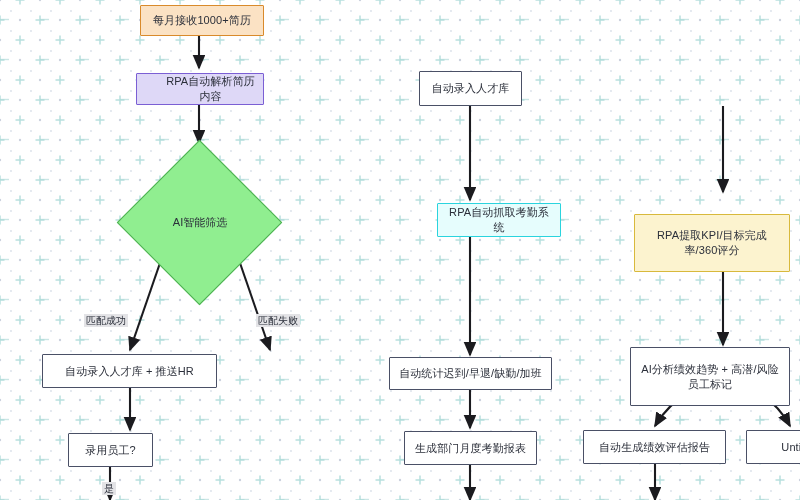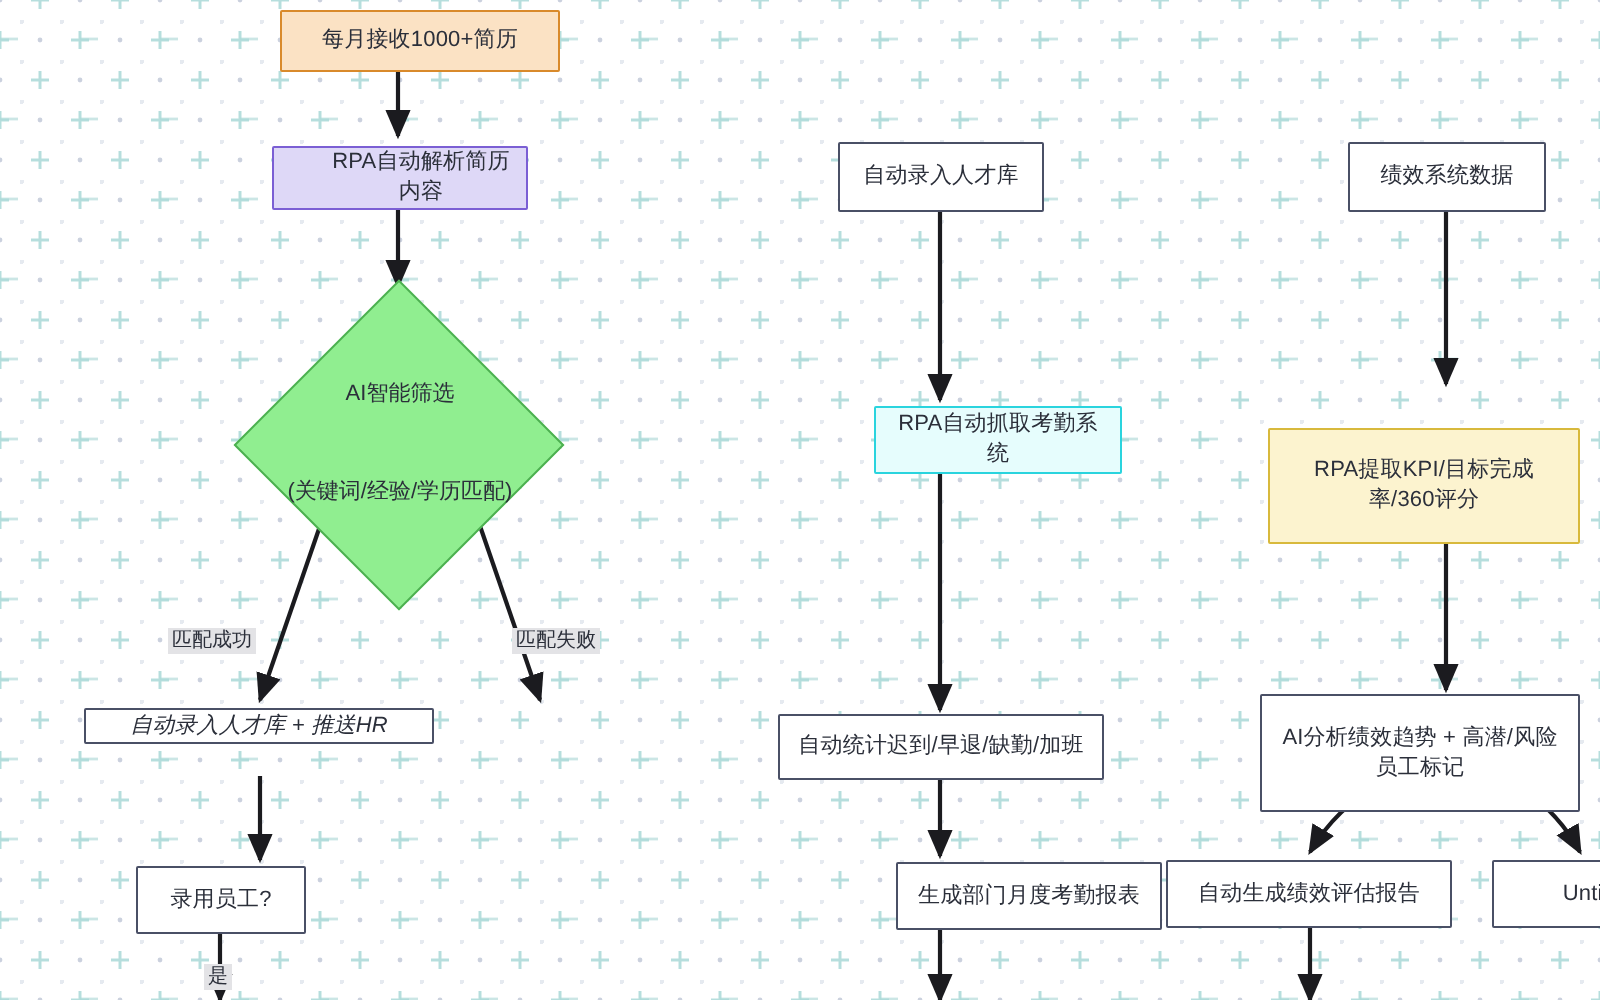--- a/index.html
+++ b/index.html
@@ -149,42 +149,41 @@
       <path d="M470,465 L470,500"></path>
 
       <path d="M723,106 L723,192"></path>
       <path d="M723,252 L723,345"></path>
       <path d="M690,392 Q668,404 655,426"></path>
       <path d="M757,392 Q778,404 790,426"></path>
       <path d="M655,464 L655,500"></path>
     </g>
   </svg>
 
-  <div class="node orange" style="left:140px; top:5px; width:140px; height:31px;">
+  <div class="node orange" style="left:140px; top:5px; width:124px; height:31px;">
     <span>每月接收1000+简历</span>
   </div>
 
   <div class="node purple" style="left:136px; top:73px; width:128px; height:32px;padding-left:28px;">
     <span>RPA自动解析简历内容</span>
   </div>
 
   <div class="diamond" style="left:141px; top:164px; width:117px; height:117px;"></div>
   <div class="diamond-label" style="left:110px; top:196px; width:180px; height:52px;">
     <span>AI智能筛选</span>
-    <span>(关键词/经验/学历匹配)</span>
   </div>
 
   <div class="edge-label" style="left:84px; top:314px;">
     <span>匹配成功</span>
   </div>
   <div class="edge-label" style="left:256px; top:314px;">
     <span>匹配失败</span>
   </div>
 
-  <div class="node" style="left:42px; top:354px; width:175px; height:18px;font-style:italic;">
+  <div class="node" style="left:42px; top:354px; width:175px; height:34px;">
     <span>自动录入人才库 + 推送HR</span>
   </div>
 
 
   <div class="node" style="left:68px; top:433px; width:85px; height:34px;">
     <span>录用员工?</span>
   </div>
 
   <div class="edge-label" style="left:102px; top:482px;">
     <span>是</span>
@@ -195,27 +194,24 @@
   </div>
 
   <div class="node cyan" style="left:409px; top:203px; width:124px; height:34px;">
     <span>RPA自动抓取考勤系统</span>
   </div>
 
   <div class="node" style="left:389px; top:357px; width:163px; height:33px;justify-content:center;">
     <span>自动统计迟到/早退/缺勤/加班</span>
   </div>
 
-  <div class="node" style="left:404px; top:431px; width:133px; height:34px;margin-left:44px;">
+  <div class="node" style="left:404px; top:431px; width:133px; height:34px;">
     <span>生成部门月度考勤报表</span>
   </div>
 
-  <div class="node" style="left:674px; top:71px; width:99px; height:35px;">
-    <span>绩效系统数据</span>
-  </div>
 
   <div class="node yellow" style="left:634px; top:194px; width:156px; height:58px;margin-top:20px;">
     <span>RPA提取KPI/目标完成率/360评分</span>
   </div>
 
   <div class="node" style="left:630px; top:347px; width:160px; height:59px;">
     <span>AI分析绩效趋势 + 高潜/风险员工标记</span>
   </div>
 
   <div class="node" style="left:583px; top:430px; width:143px; height:34px;">

